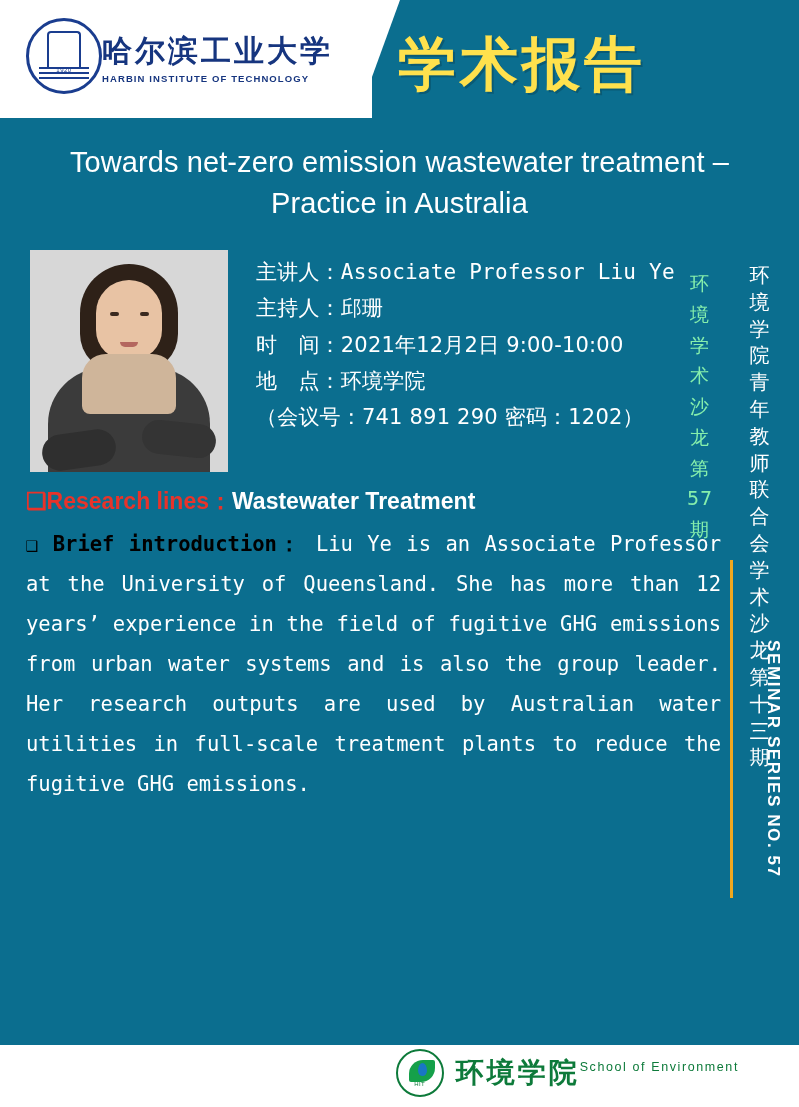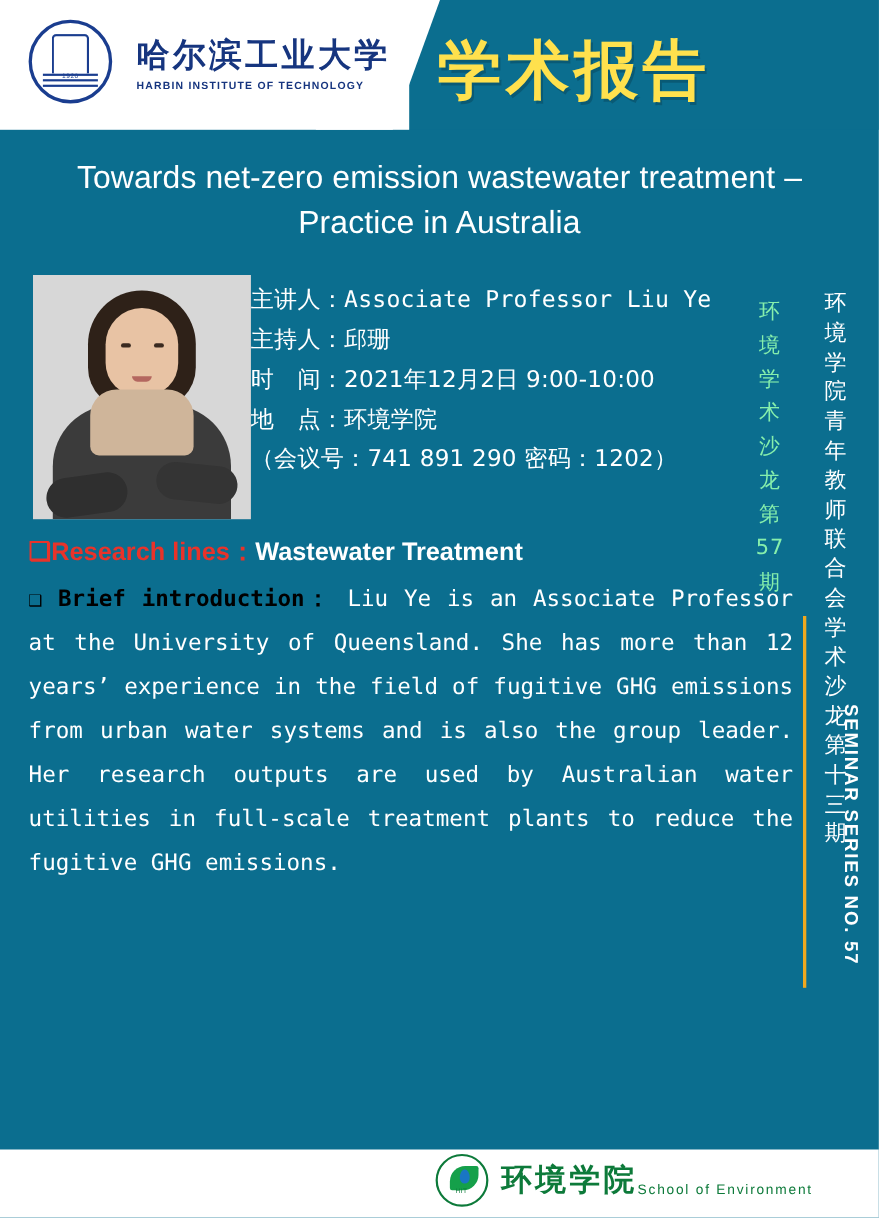--- a/index.html
+++ b/index.html
@@ -41,21 +41,21 @@
     background: #ffffff;
     transform: skewX(-20deg);
     transform-origin: top left;
   }
   .logo-wrap {
     position: absolute;
     left: 26px;
     top: 18px;
     display: flex;
     align-items: center;
-    gap: 22px;
+    gap: 0;
   }
   .hit-seal {
     width: 76px;
     height: 76px;
     border-radius: 50%;
     border: 3px solid #1a3d8f;
     box-sizing: border-box;
     position: relative;
     background: #ffffff;
   }
@@ -225,20 +225,21 @@
     bottom: 16px;
     width: 74px;
     height: 34px;
     background: #343434;
     border-radius: 17px;
     transform: rotate(6deg);
   }
 
   .info-text {
     flex: 1 1 auto;
+    padding-left: 28px;
     padding-top: 4px;
     color: #ffffff;
   }
   .info-line {
     font-family: "DejaVu Sans Mono", "Liberation Mono", monospace;
     font-size: 21px;
     line-height: 1.72;
     white-space: nowrap;
     letter-spacing: 0.2px;
   }
@@ -387,21 +388,21 @@
     font-size: 28px;
     font-weight: bold;
     color: #0d7a3a;
     letter-spacing: 3px;
     line-height: 1.1;
   }
   .footer-en {
     font-size: 12.5px;
     color: #0d7a3a;
     letter-spacing: 1.6px;
-    margin-top: 16px;
+    margin-top: 2px;
   }
 </style>
 </head>
 <body>
 
 <div class="poster">
 
   <div class="header">
     <div class="header-white"></div>
     <div class="header-white-slant"></div>

